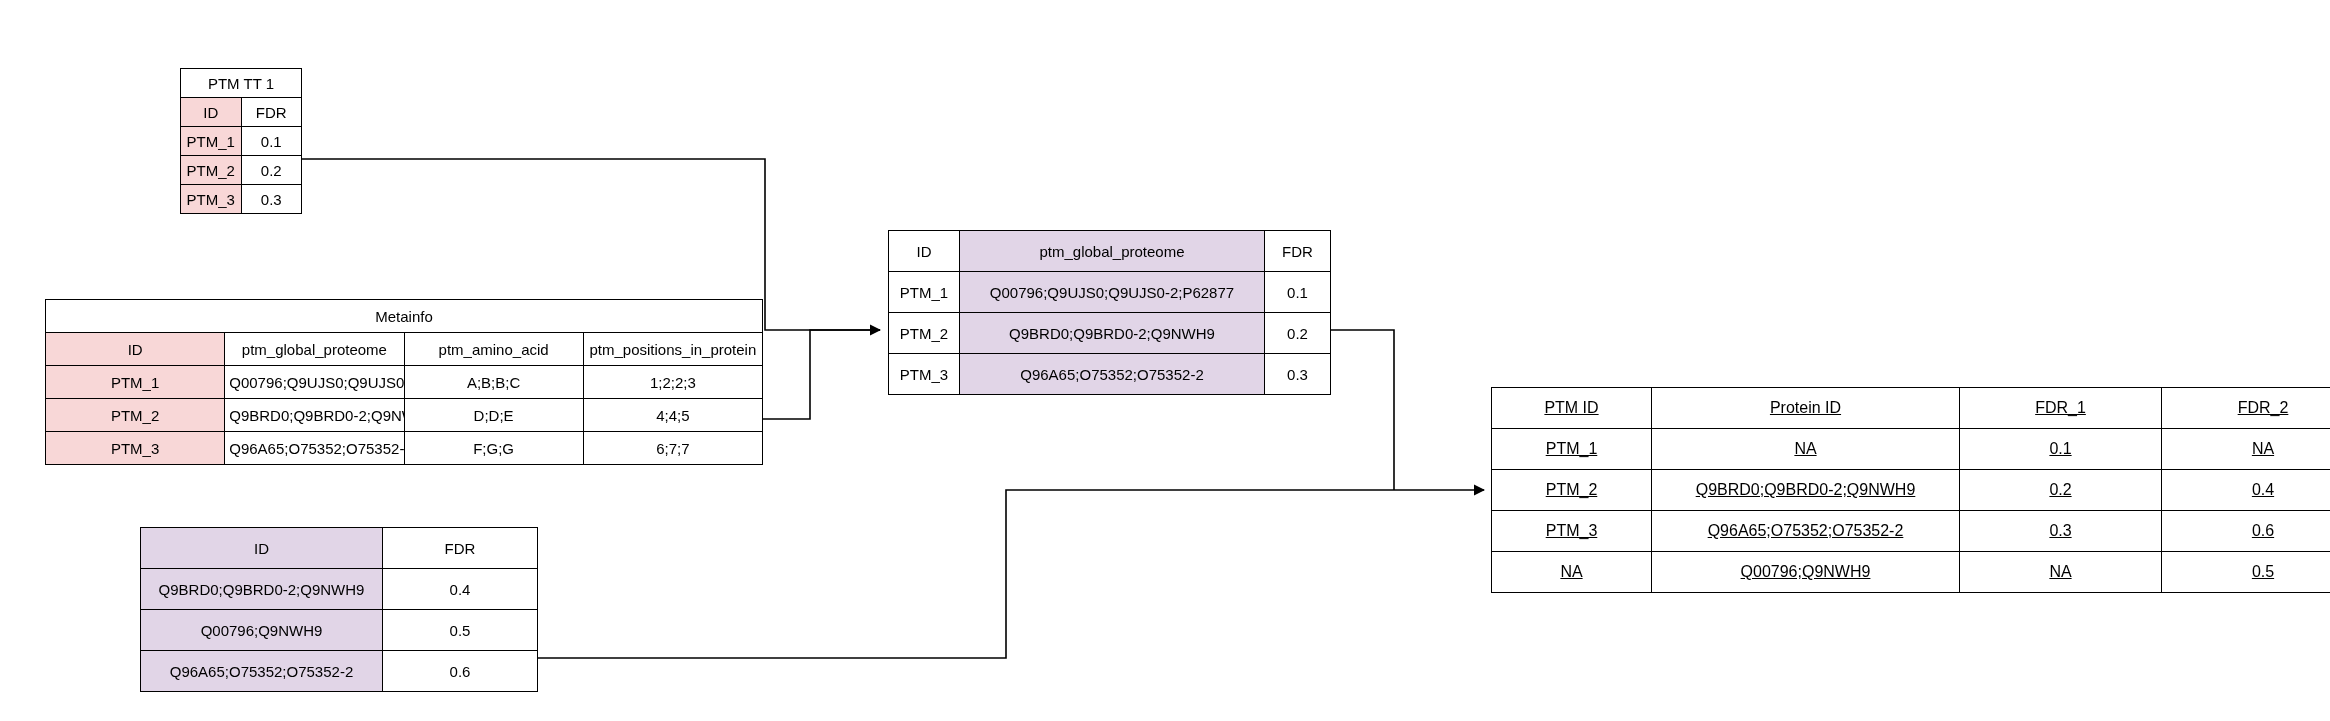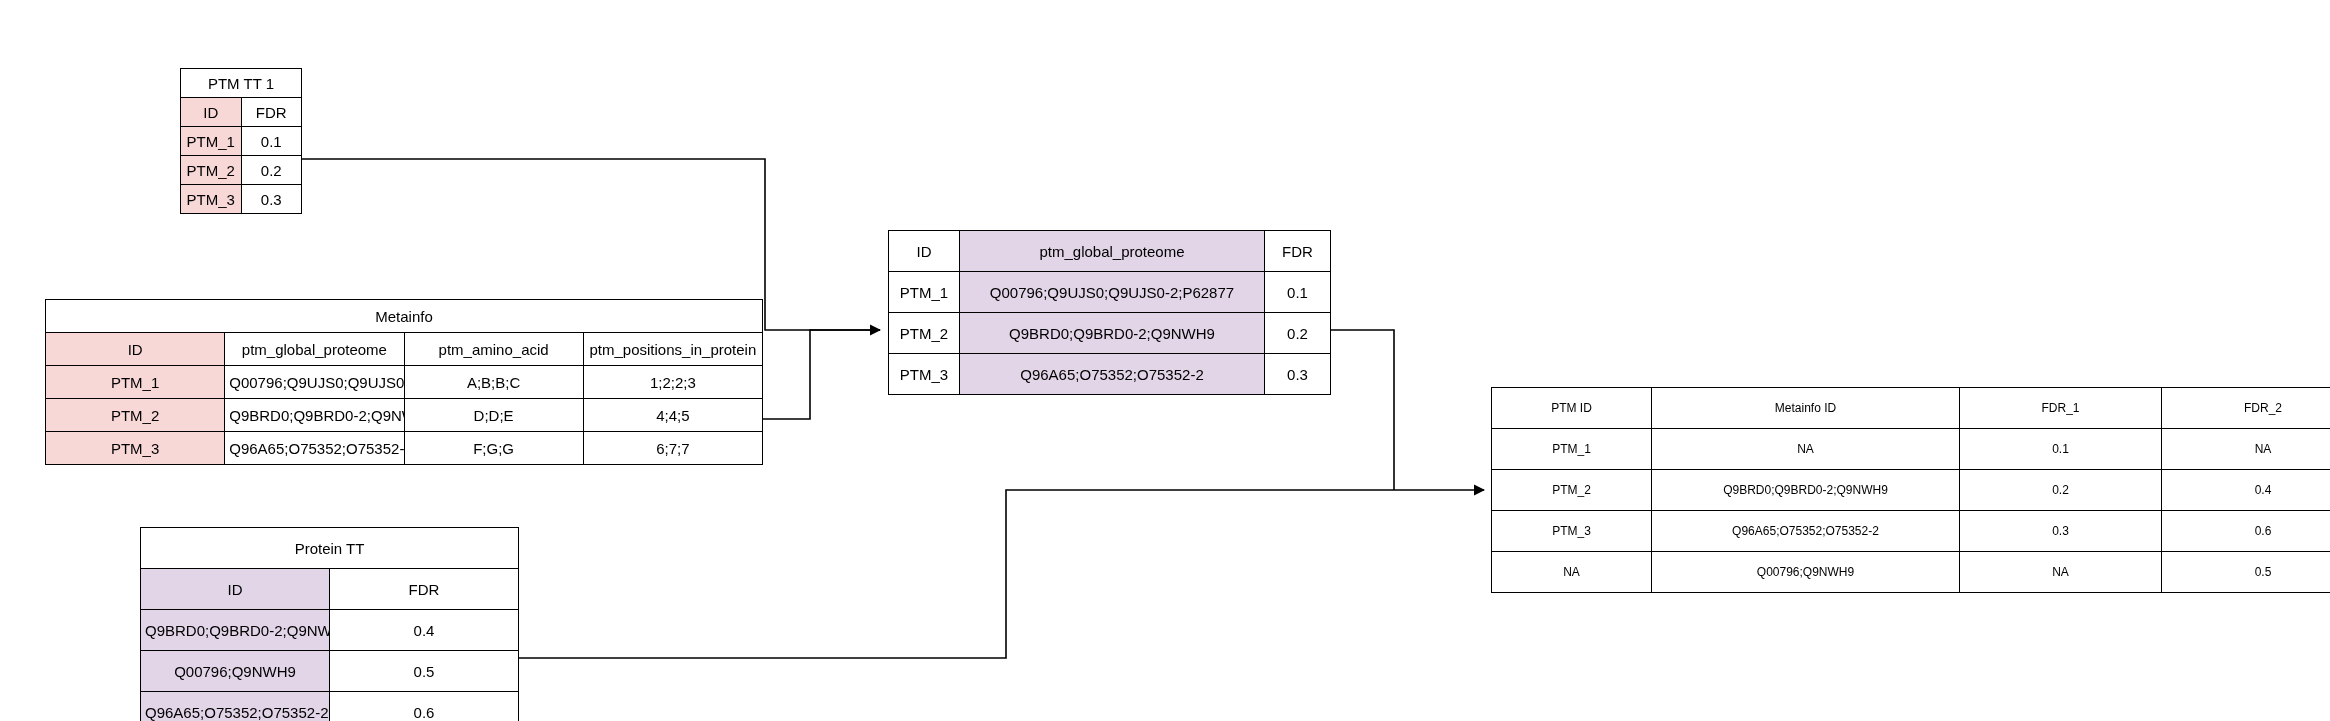--- a/index.html
+++ b/index.html
@@ -79,21 +79,21 @@
   #tbl-ptmgp .c-fdr  { width: 57px; }
 
   
   #tbl-prot-tt { left: 140px; top: 527px; width: 379px; }
   #tbl-prot-tt td { height: 40px; font-size: 15px; }
   #tbl-prot-tt .c-id  { width: 233px; }
   #tbl-prot-tt .c-fdr { width: 146px; }
 
   
   #tbl-result { left: 1491px; top: 387px; width: 837px; }
-  #tbl-result td { height: 40px; font-size: 12px; }
+  #tbl-result td { height: 40px; font-size: 16px; text-decoration: underline; }
   #tbl-result .c-ptmid { width: 151px; }
   #tbl-result .c-protid { width: 299px; }
   #tbl-result .c-fdr1 { width: 193px; }
   #tbl-result .c-fdr2 { width: 194px; }
 
   .caption-row td { font-size: 15px; }
 </style>
 </head>
 <body>
 
@@ -192,23 +192,20 @@
       <tr>
         <td>PTM_3</td>
         <td class="lav">Q96A65;O75352;O75352-2</td>
         <td>0.3</td>
       </tr>
     </tbody>
   </table>
 
   <table class="tbl" id="tbl-prot-tt">
     <tbody>
-      <tr class="caption-row">
-        <td colspan="2">Protein TT</td>
-      </tr>
       <tr>
         <td class="c-id lav">ID</td>
         <td class="c-fdr">FDR</td>
       </tr>
       <tr>
         <td class="lav">Q9BRD0;Q9BRD0-2;Q9NWH9</td>
         <td>0.4</td>
       </tr>
       <tr>
         <td class="lav">Q00796;Q9NWH9</td>
@@ -218,21 +215,21 @@
         <td class="lav">Q96A65;O75352;O75352-2</td>
         <td>0.6</td>
       </tr>
     </tbody>
   </table>
 
   <table class="tbl" id="tbl-result">
     <tbody>
       <tr>
         <td class="c-ptmid">PTM ID</td>
-        <td class="c-protid">Metainfo ID</td>
+        <td class="c-protid">Protein ID</td>
         <td class="c-fdr1">FDR_1</td>
         <td class="c-fdr2">FDR_2</td>
       </tr>
       <tr>
         <td>PTM_1</td>
         <td>NA</td>
         <td>0.1</td>
         <td>NA</td>
       </tr>
       <tr>

